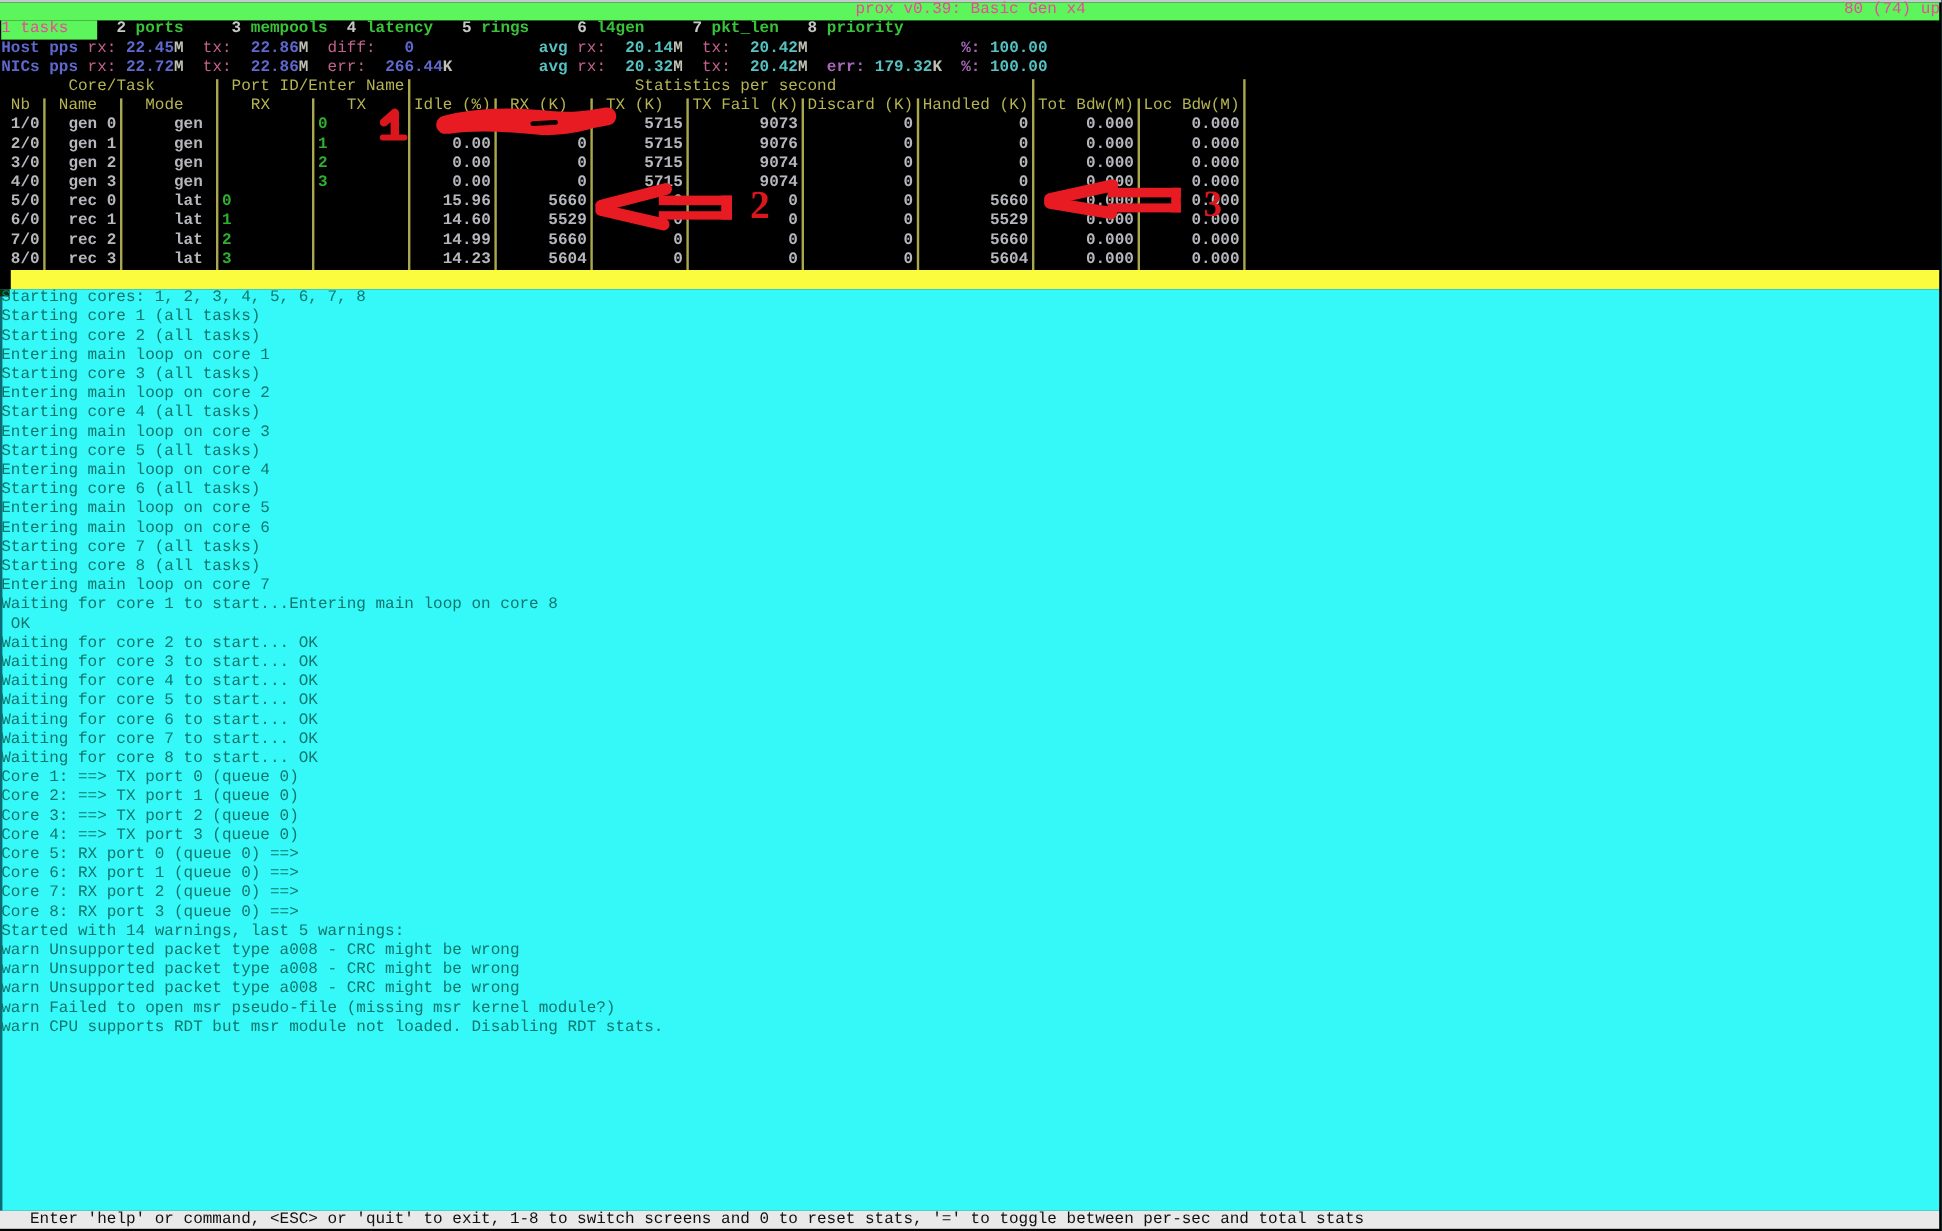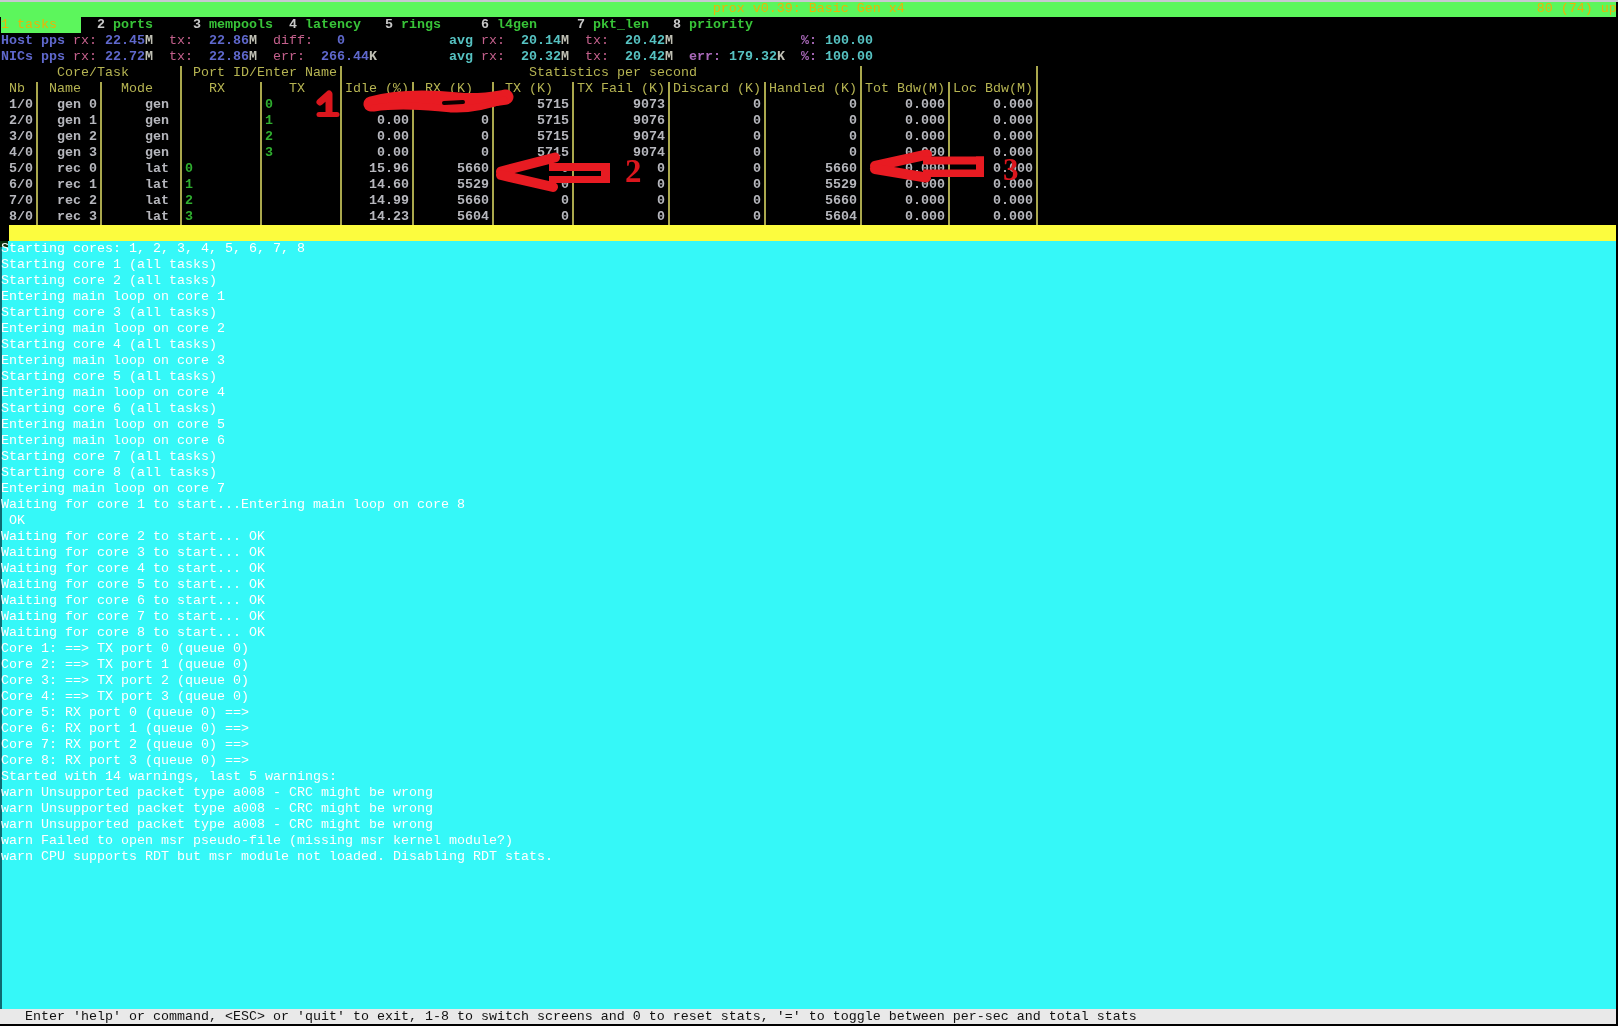--- a/index.html
+++ b/index.html
@@ -1,30 +1,30 @@
 <!DOCTYPE html>
 <html><head><meta charset="utf-8"><style>
 html,body{margin:0;padding:0;background:#000;}
 body{width:1618px;height:1026px;position:relative;overflow:hidden;}
 .bgs div{position:absolute;}
 pre{position:absolute;left:1px;top:1px;margin:0;
  font-family:"Liberation Mono",monospace;font-size:13.3333px;line-height:16px;
  letter-spacing:0;color:#0e3a44;}
-.k{color:#eab308;margin-top:46px;}
+.k{color:#ec4899;margin-top:46px;}
 .n{color:#c8c8c8;font-weight:bold;}
 .g{color:#38c438;font-weight:bold;}
 .b{color:#5f68cc;font-weight:bold;}
 .p{color:#c4608c;font-weight:normal;}
 .v{color:#a868b8;font-weight:bold;}
 .c{color:#56c2c2;font-weight:bold;}
 .w{color:#c0c0b4;font-weight:bold;}
 .y{color:#b6b452;font-weight:normal;}
 .d{color:#b6b7bd;font-weight:bold;}
 .e{color:#2fae2f;font-weight:bold;}
-.t{color:#ffffff;text-align:right;}
+.t{color:#0f766e;text-align:right;}
 .s{color:#111111;margin-left:24px;}
 svg{position:absolute;left:0;top:0;}
 </style></head>
 <body>
 <div class="bgs">
 <div style="left:0;top:0;width:1618px;height:2px;background:#c8c8d0;"></div>
 <div style="left:0;top:2px;width:1616px;height:15px;background:#5cf65c;"></div>
 <div style="left:1px;top:17px;width:80px;height:16px;background:#5cf65c;"></div>
 <div style="left:9px;top:225px;width:1607px;height:16px;background:#fcfc3e;"></div>
 <div style="left:0;top:241px;width:1616px;height:768px;background:#35f8f8;"></div>

